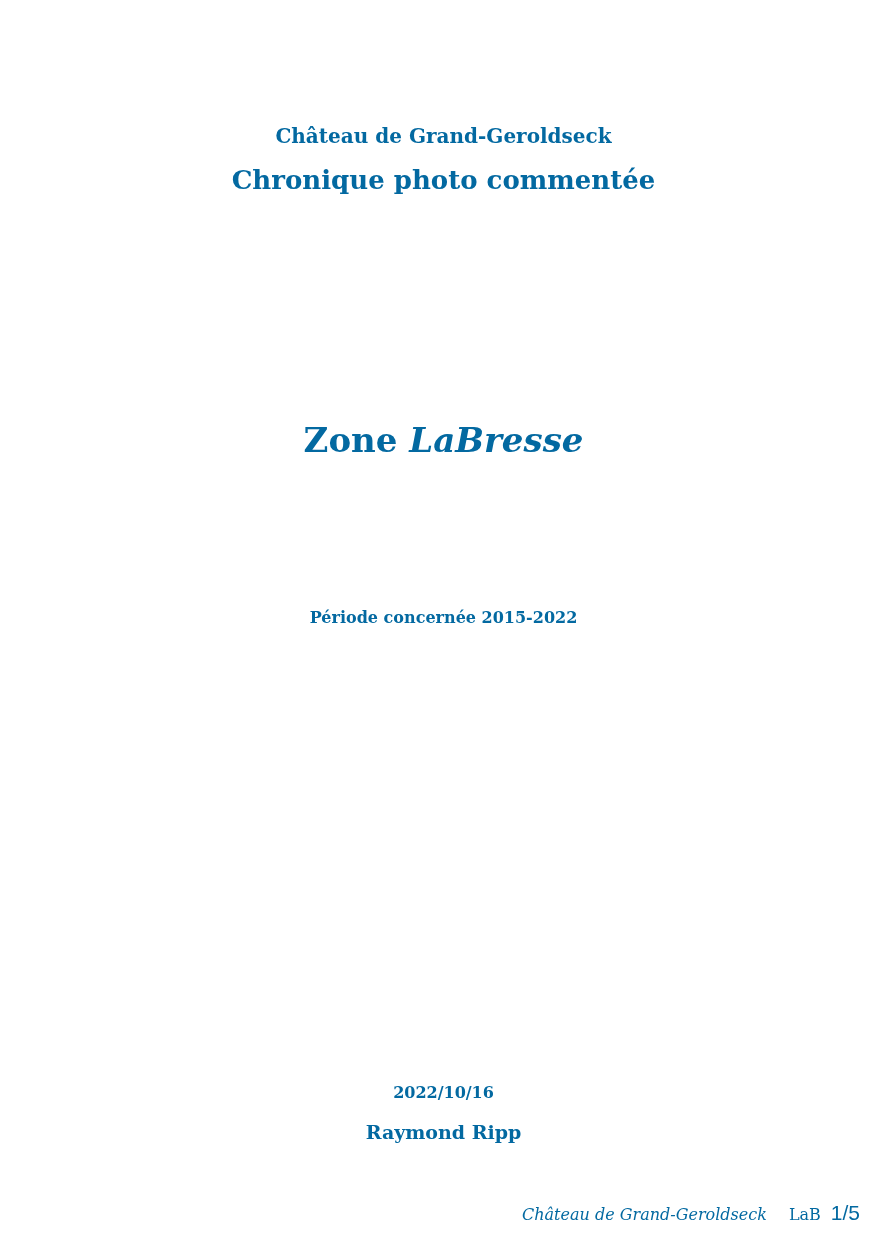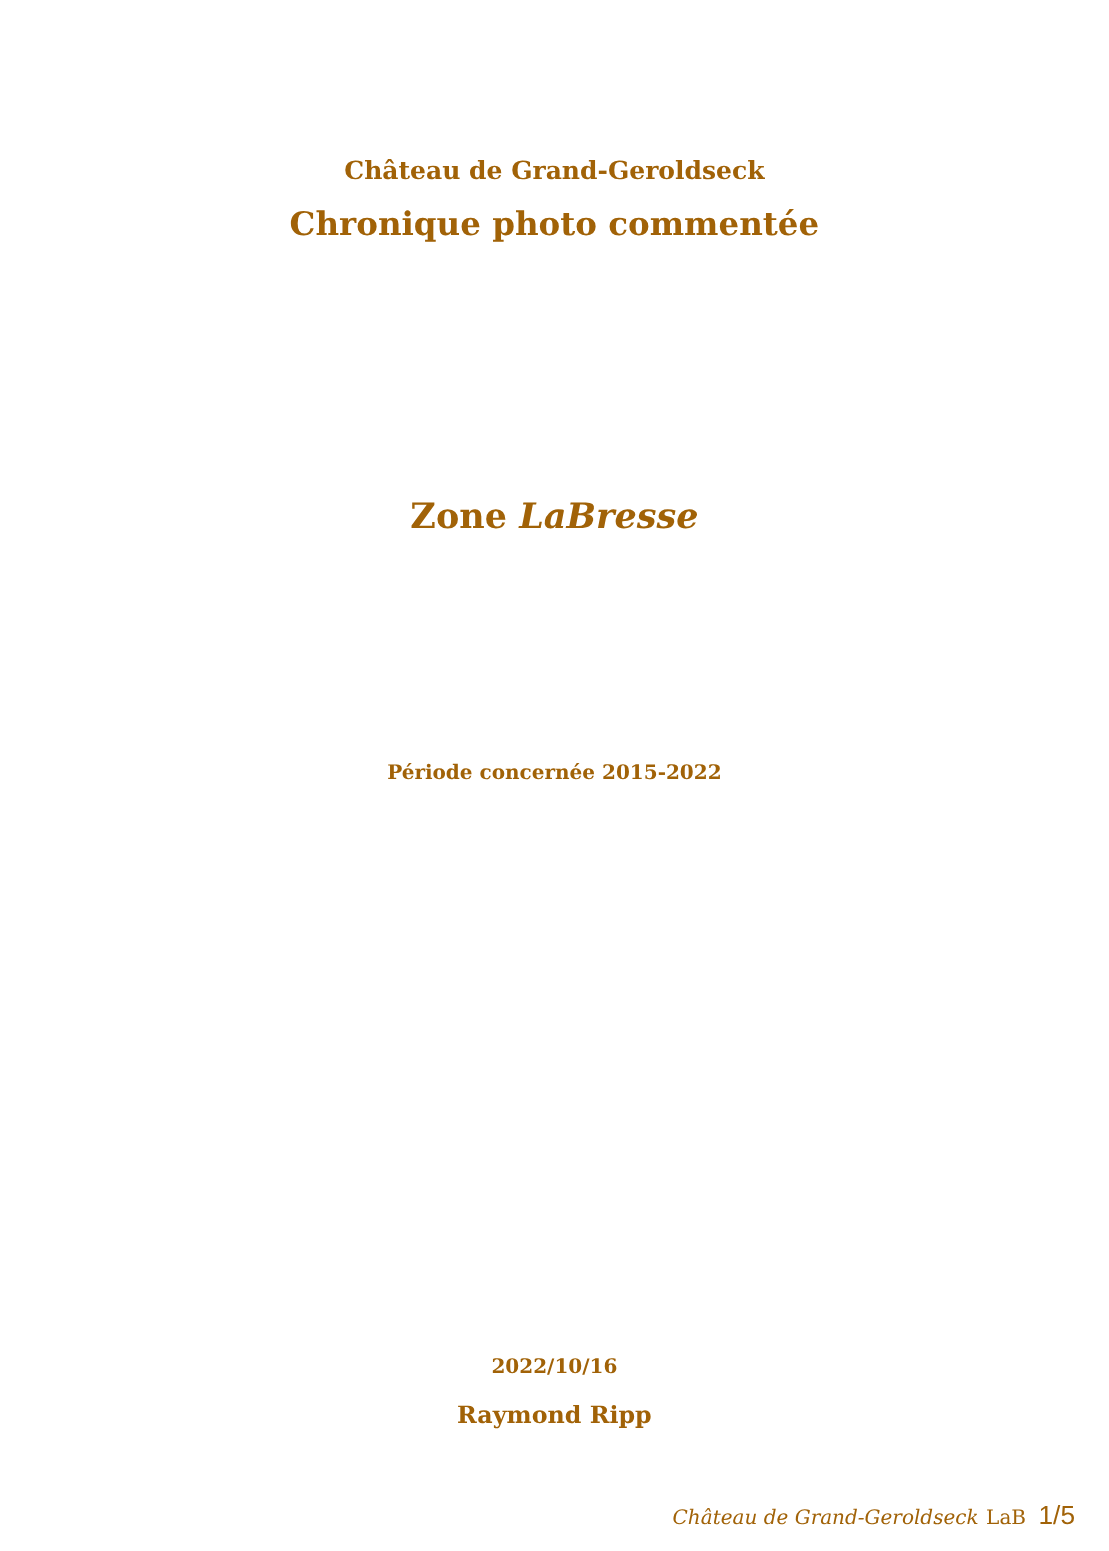--- a/index.html
+++ b/index.html
@@ -6,43 +6,43 @@
     margin: 0;
     padding: 0;
     background: #ffffff;
   }
   .page {
     position: relative;
     width: 887px;
     height: 1241px;
     background: #ffffff;
     font-family: "DejaVu Serif", "Liberation Serif", serif;
-    color: #a16207;
+    color: #0369a1;
     overflow: hidden;
   }
   .centered {
     position: absolute;
     left: 0;
     width: 887px;
     text-align: center;
     white-space: pre-wrap;
   }
   .site-name {
     top: 124px;
     font-size: 20px;
     font-weight: bold;
   }
   .chronicle-title {
     top: 165px;
     font-size: 26px;
     font-weight: bold;
   }
   .zone-title {
-    top: 396px;
-    font-size: 28px;
+    top: 420px;
+    font-size: 34px;
     font-weight: bold;
   }
   .subtitle {
     top: 482px;
     font-size: 17px;
     font-weight: bold;
     line-height: 20px;
   }
   .period {
     top: 608px;
@@ -68,21 +68,21 @@
     right: 27px;
     bottom: 16px;
     white-space: nowrap;
   }
   .footer-site {
     font-style: italic;
     font-size: 16px;
   }
   .footer-zone {
     font-size: 16px;
-    margin-left: 6px;
+    margin-left: 22px;
   }
   .footer-page {
     font-family: Liberation Sans, sans-serif;
     font-size: 21px;
     margin-left: 10px;
   }
 </style>
 </head>
 <body>
 

